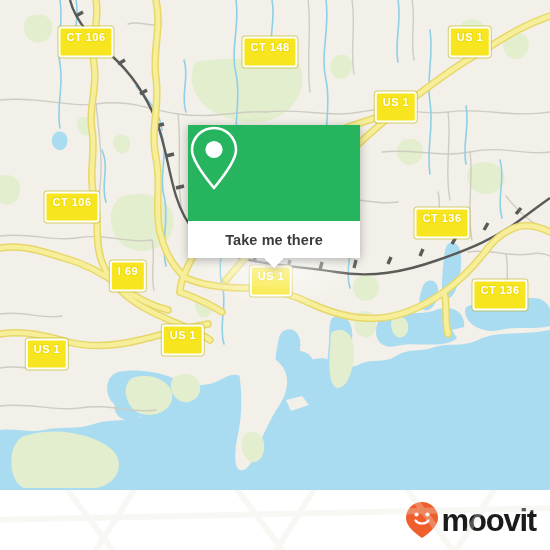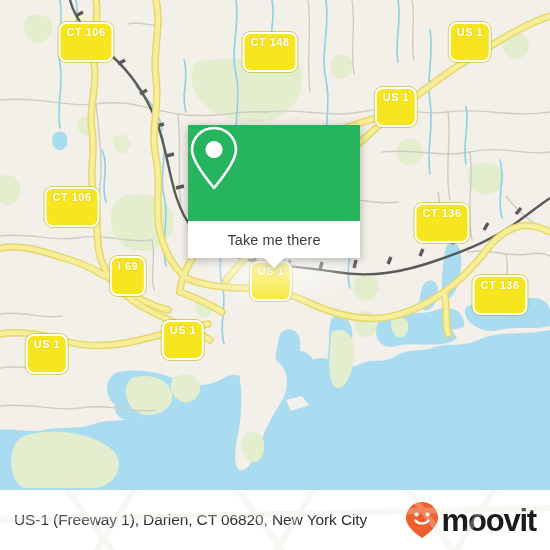--- a/index.html
+++ b/index.html
@@ -25,27 +25,27 @@
     background: #f2f0e8;
     overflow: hidden;
   }
   #map svg { position: absolute; left: 0; top: 0; display:block; }
 
   
   .shield {
     position: absolute;
     background: #f7e520;
     border: 2px solid #ffffff;
-    border-radius: 8px;
+    border-radius: 3px;
     color: #ffffff;
     font-size: 11px;
     font-weight: bold;
     letter-spacing: 0.5px;
     line-height: 1;
-    padding: 3px 6px 22px 6px;
+    padding: 3px 6px 13px 6px;
     white-space: nowrap;
     text-shadow:
       -1px -1px 0 #f0dd10, 1px -1px 0 #f0dd10,
       -1px  1px 0 #f0dd10, 1px  1px 0 #f0dd10;
     box-shadow: 0 0 0 1px rgba(190,175,0,0.55);
     transform: translate(-50%, -50%);
   }
 
   
   #popup {
@@ -62,20 +62,21 @@
     align-items: center;
     justify-content: center;
   }
   #popup-bottom {
     height: 37px;
     background: #ffffff;
     display: flex;
     align-items: center;
     justify-content: center;
     position: relative;
+    font-weight: bold;
   }
   #popup-bottom span {
     font-size: 14.5px;
     color: #3b3b3b;
     letter-spacing: 0.1px;
   }
   #popup-tail {
     position: absolute;
     left: 50%;
     bottom: -10px;
@@ -413,21 +414,20 @@
       <g stroke="#e8e6de" stroke-width="6" fill="none">
         <path d="M 60,-10 L 120,70"></path>
           <path d="M 140,-10 L 90,70"></path>
         <path d="M 230,-10 L 290,70"></path>
           <path d="M 320,-10 L 270,70"></path>
         <path d="M 400,-10 L 460,70"></path>
           <path d="M 500,-10 L 450,70"></path>
         <path d="M -10,30 L 560,18"></path>
       </g>
     </svg>
-    <div id="footer-address">US-1 (Freeway 1), Darien, CT 06820, New York City</div>
     <div id="brand">
       <svg width="34" height="38" viewBox="0 0 34 38">
         <path d="M17 1 C 8.2 1 1 8.2 1 17 C 1 24 7 30 17 37 C 27 30 33 24 33 17 C 33 8.2 25.8 1 17 1 Z" fill="#ef5e2b"></path>
         <circle cx="11.5" cy="13.5" r="2.1" fill="#ffffff"></circle>
         <circle cx="22.5" cy="13.5" r="2.1" fill="#ffffff"></circle>
         <path d="M 10.5 19.5 C 13.5 23.5 20.5 23.5 23.5 19.5" fill="none" stroke="#ffffff" stroke-width="2.2" stroke-linecap="round"></path>
       </svg>
       <div id="brand-word">moovit</div>
     </div>
   </div>

